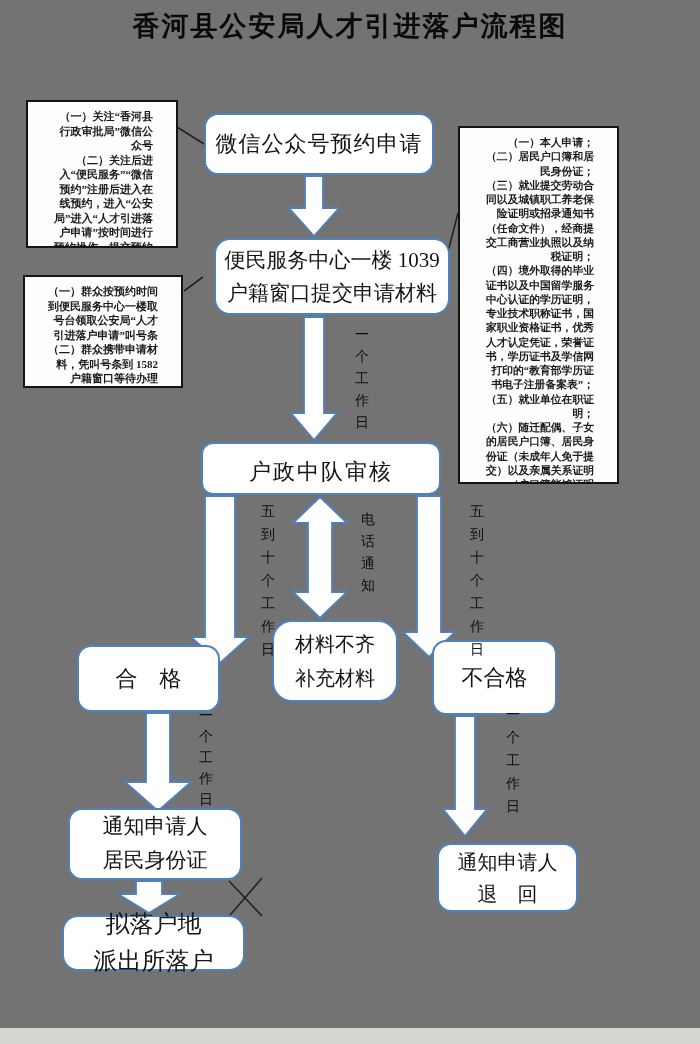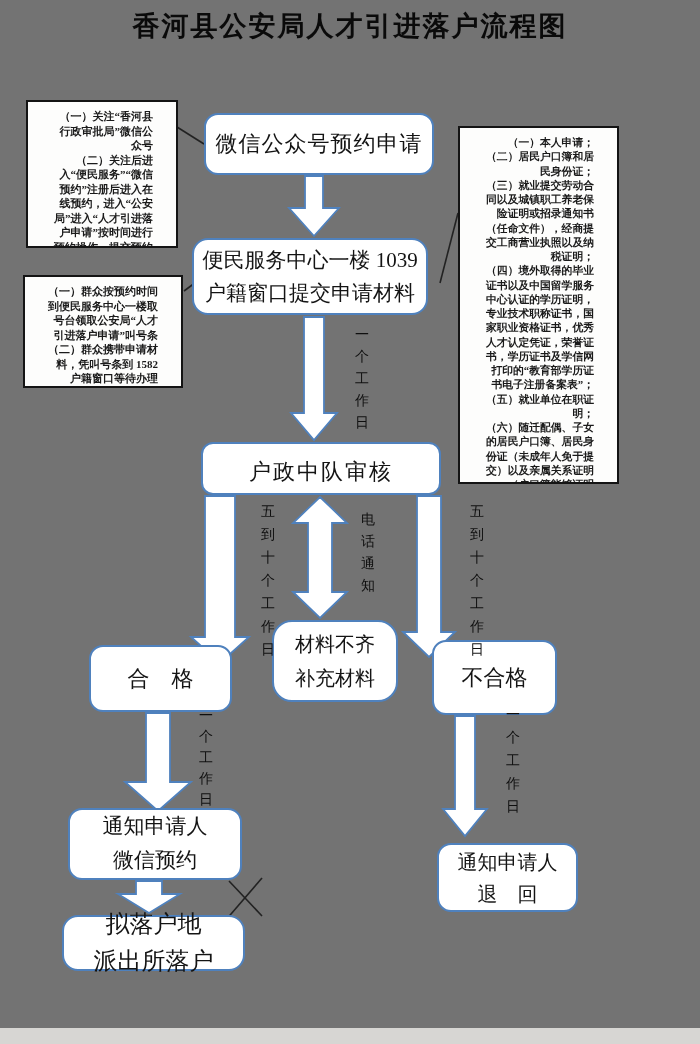--- a/index.html
+++ b/index.html
@@ -96,45 +96,45 @@
 （六）随迁配偶、子女的居民户口簿、居民身份证（未成年人免于提交）以及亲属关系证明（户口簿能够证明</div>
 
   <div class="notebox" style="left:23px;top:275px;width:160px;height:113px;font-size:11px;line-height:1.32;">（一）群众按预约时间到便民服务中心一楼取号台领取公安局“人才引进落户申请”叫号条
 （二）群众携带申请材料，凭叫号条到 1582 户籍窗口等待办理</div>
 
 
   <div class="flowbox" style="left:204px;top:113px;width:230px;height:62px;border-radius:14px;font-size:22px;letter-spacing:1px;">
     <span class="ln">微信公众号预约申请</span>
   </div>
 
-  <div class="flowbox" style="left:192px;top:238px;width:236px;height:77px;border-radius:16px;font-size:21px;line-height:1.55;">
+  <div class="flowbox" style="left:214px;top:238px;width:236px;height:77px;border-radius:16px;font-size:21px;line-height:1.55;">
     <span class="ln">便民服务中心一楼 1039</span>
     <span class="ln">户籍窗口提交申请材料</span>
   </div>
 
   <div class="flowbox" style="left:201px;top:442px;width:240px;height:53px;border-radius:12px;font-size:22px;letter-spacing:2px;padding-top:6px;">
     <span class="ln">户政中队审核</span>
   </div>
 
-  <div class="flowbox" style="left:77px;top:645px;width:143px;height:67px;border-radius:14px;font-size:22px;margin-left:12px;">
+  <div class="flowbox" style="left:77px;top:645px;width:143px;height:67px;border-radius:14px;font-size:22px;">
     <span class="ln">合　格</span>
   </div>
 
   <div class="flowbox" style="left:272px;top:620px;width:126px;height:82px;border-radius:20px;font-size:20px;line-height:1.7;">
     <span class="ln">材料不齐</span>
     <span class="ln">补充材料</span>
   </div>
 
   <div class="flowbox" style="left:432px;top:640px;width:125px;height:75px;border-radius:14px;font-size:22px;">
     <span class="ln">不合格</span>
   </div>
 
   <div class="flowbox" style="left:68px;top:808px;width:174px;height:72px;border-radius:14px;font-size:21px;line-height:1.6;">
     <span class="ln">通知申请人</span>
-    <span class="ln">微信预约</span>
+    <span class="ln">居民身份证</span>
   </div>
 
   <div class="flowbox" style="left:62px;top:915px;width:183px;height:56px;border-radius:16px;font-size:24px;line-height:1.55;">
     <span class="ln">拟落户地</span>
     <span class="ln">派出所落户</span>
   </div>
 
   <div class="flowbox" style="left:437px;top:843px;width:141px;height:69px;border-radius:14px;font-size:20px;line-height:1.6;">
     <span class="ln">通知申请人</span>
     <span class="ln">退　回</span>

